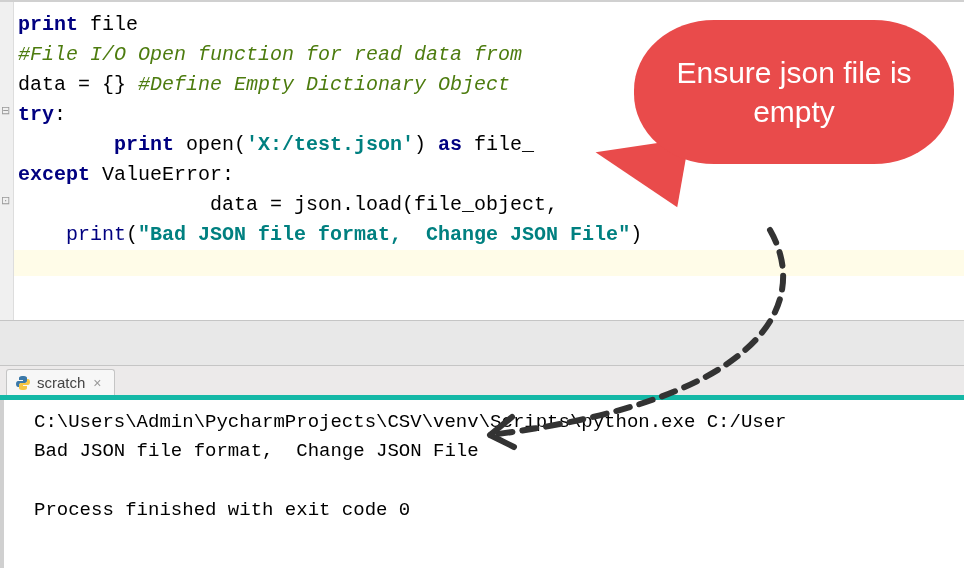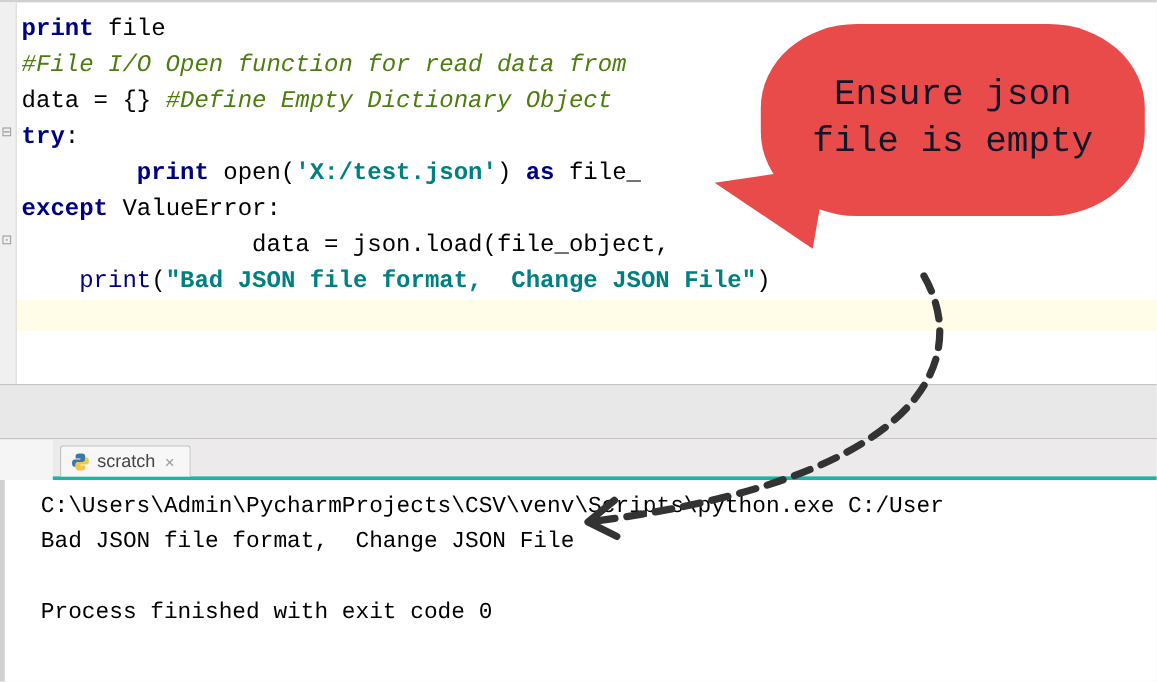--- a/index.html
+++ b/index.html
@@ -52,23 +52,22 @@
     height: 46px;
     background: #e8e8e8;
     border-top: 1px solid #c5c5c5;
     border-bottom: 1px solid #c5c5c5;
   }
   .tabbar {
     background: #eceaea;
     display: flex;
     align-items: flex-end;
     height: 34px;
-    border-bottom: 3px solid #14b8a6;
+    border-bottom: 5px solid #14b8a6;
     padding-left: 6px;
-    margin-left: 44px;
   }
   .tab {
     background: #f7f7f7;
     border: 1px solid #c5c5c5;
     border-bottom: none;
     padding: 4px 10px 4px 8px;
     display: flex;
     align-items: center;
     gap: 6px;
     font-family: sans-serif;
@@ -101,29 +100,29 @@
     position: absolute;
     top: 20px;
     right: 10px;
     width: 360px;
     height: 200px;
   }
   .bubble {
     position: absolute;
     top: 0; right: 0;
     width: 320px;
-    height: 160px;
+    height: 144px;
     background: #e94b4b;
     border-radius: 80px / 70px;
     display: flex;
     align-items: center;
     justify-content: center;
     text-align: center;
-    color: #0f172a;
-    font-family: Liberation Mono, monospace;
+    color: #ffffff;
+    font-family: Liberation Sans, sans-serif;
     font-size: 30px;
     line-height: 1.3;
     padding: 10px 20px;
   }
   .tail {
     position: absolute;
     top: 110px;
     left: 0;
     width: 0; height: 0;
     border-top: 30px solid transparent;

